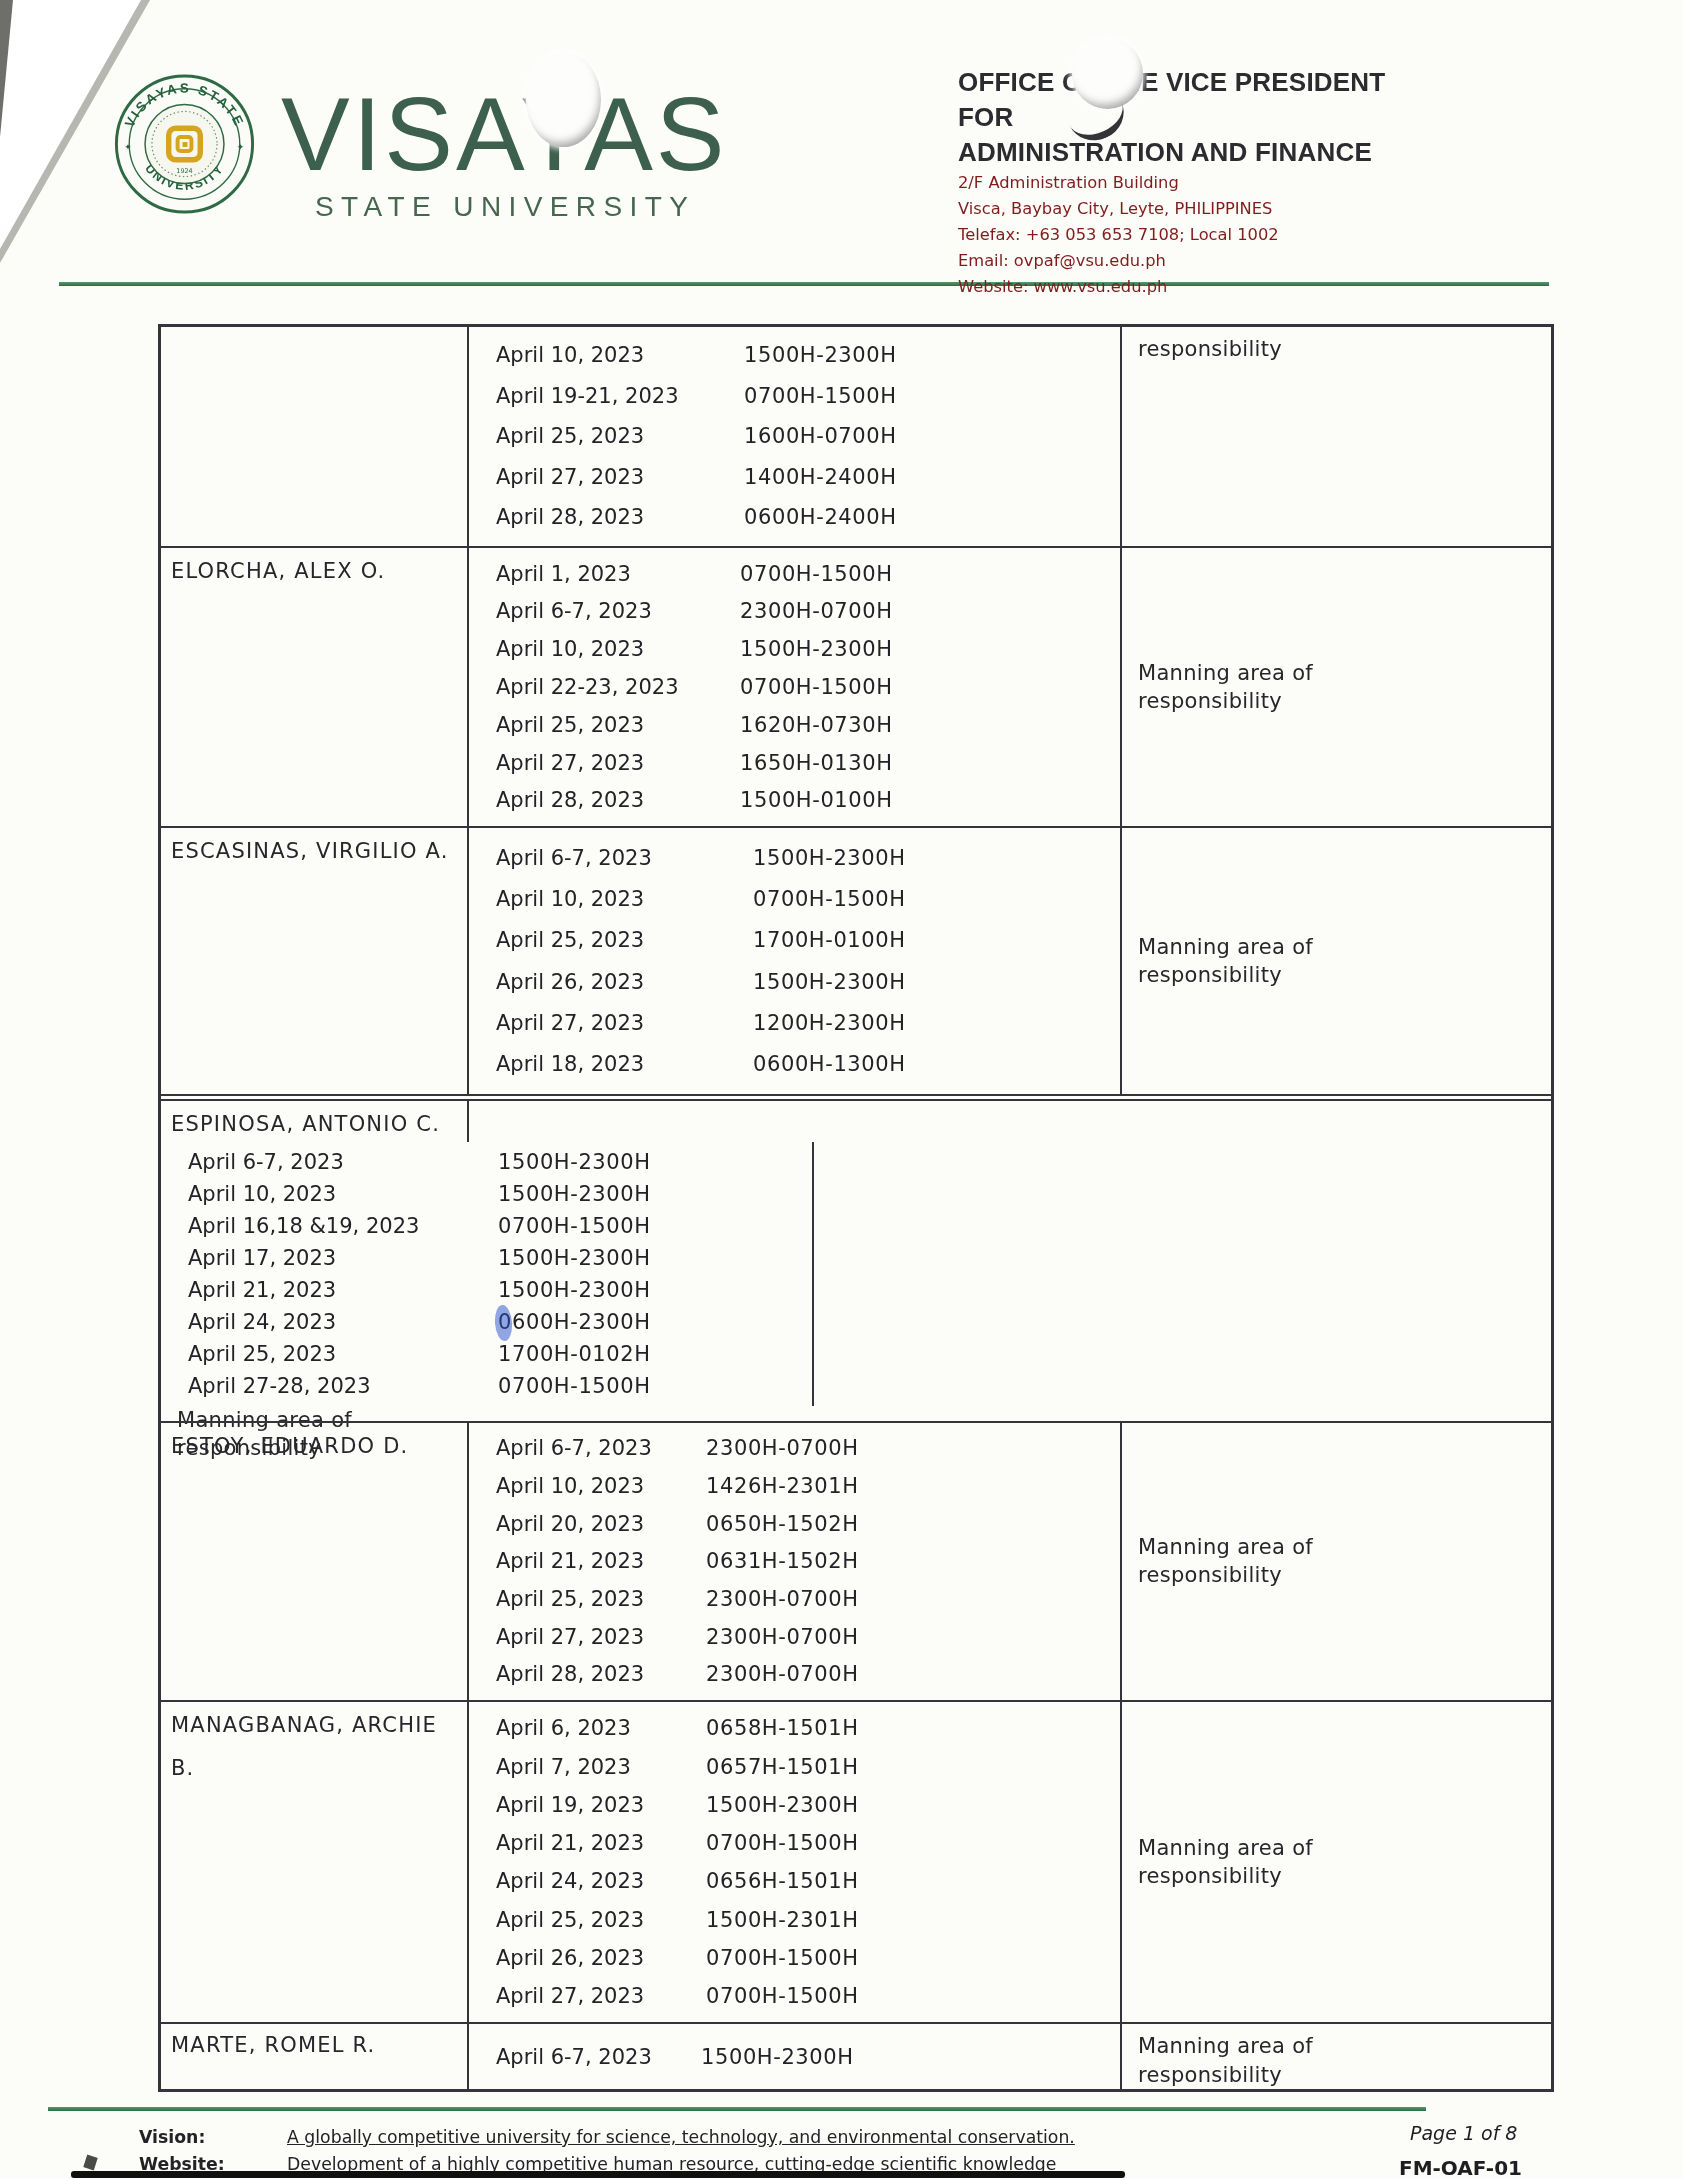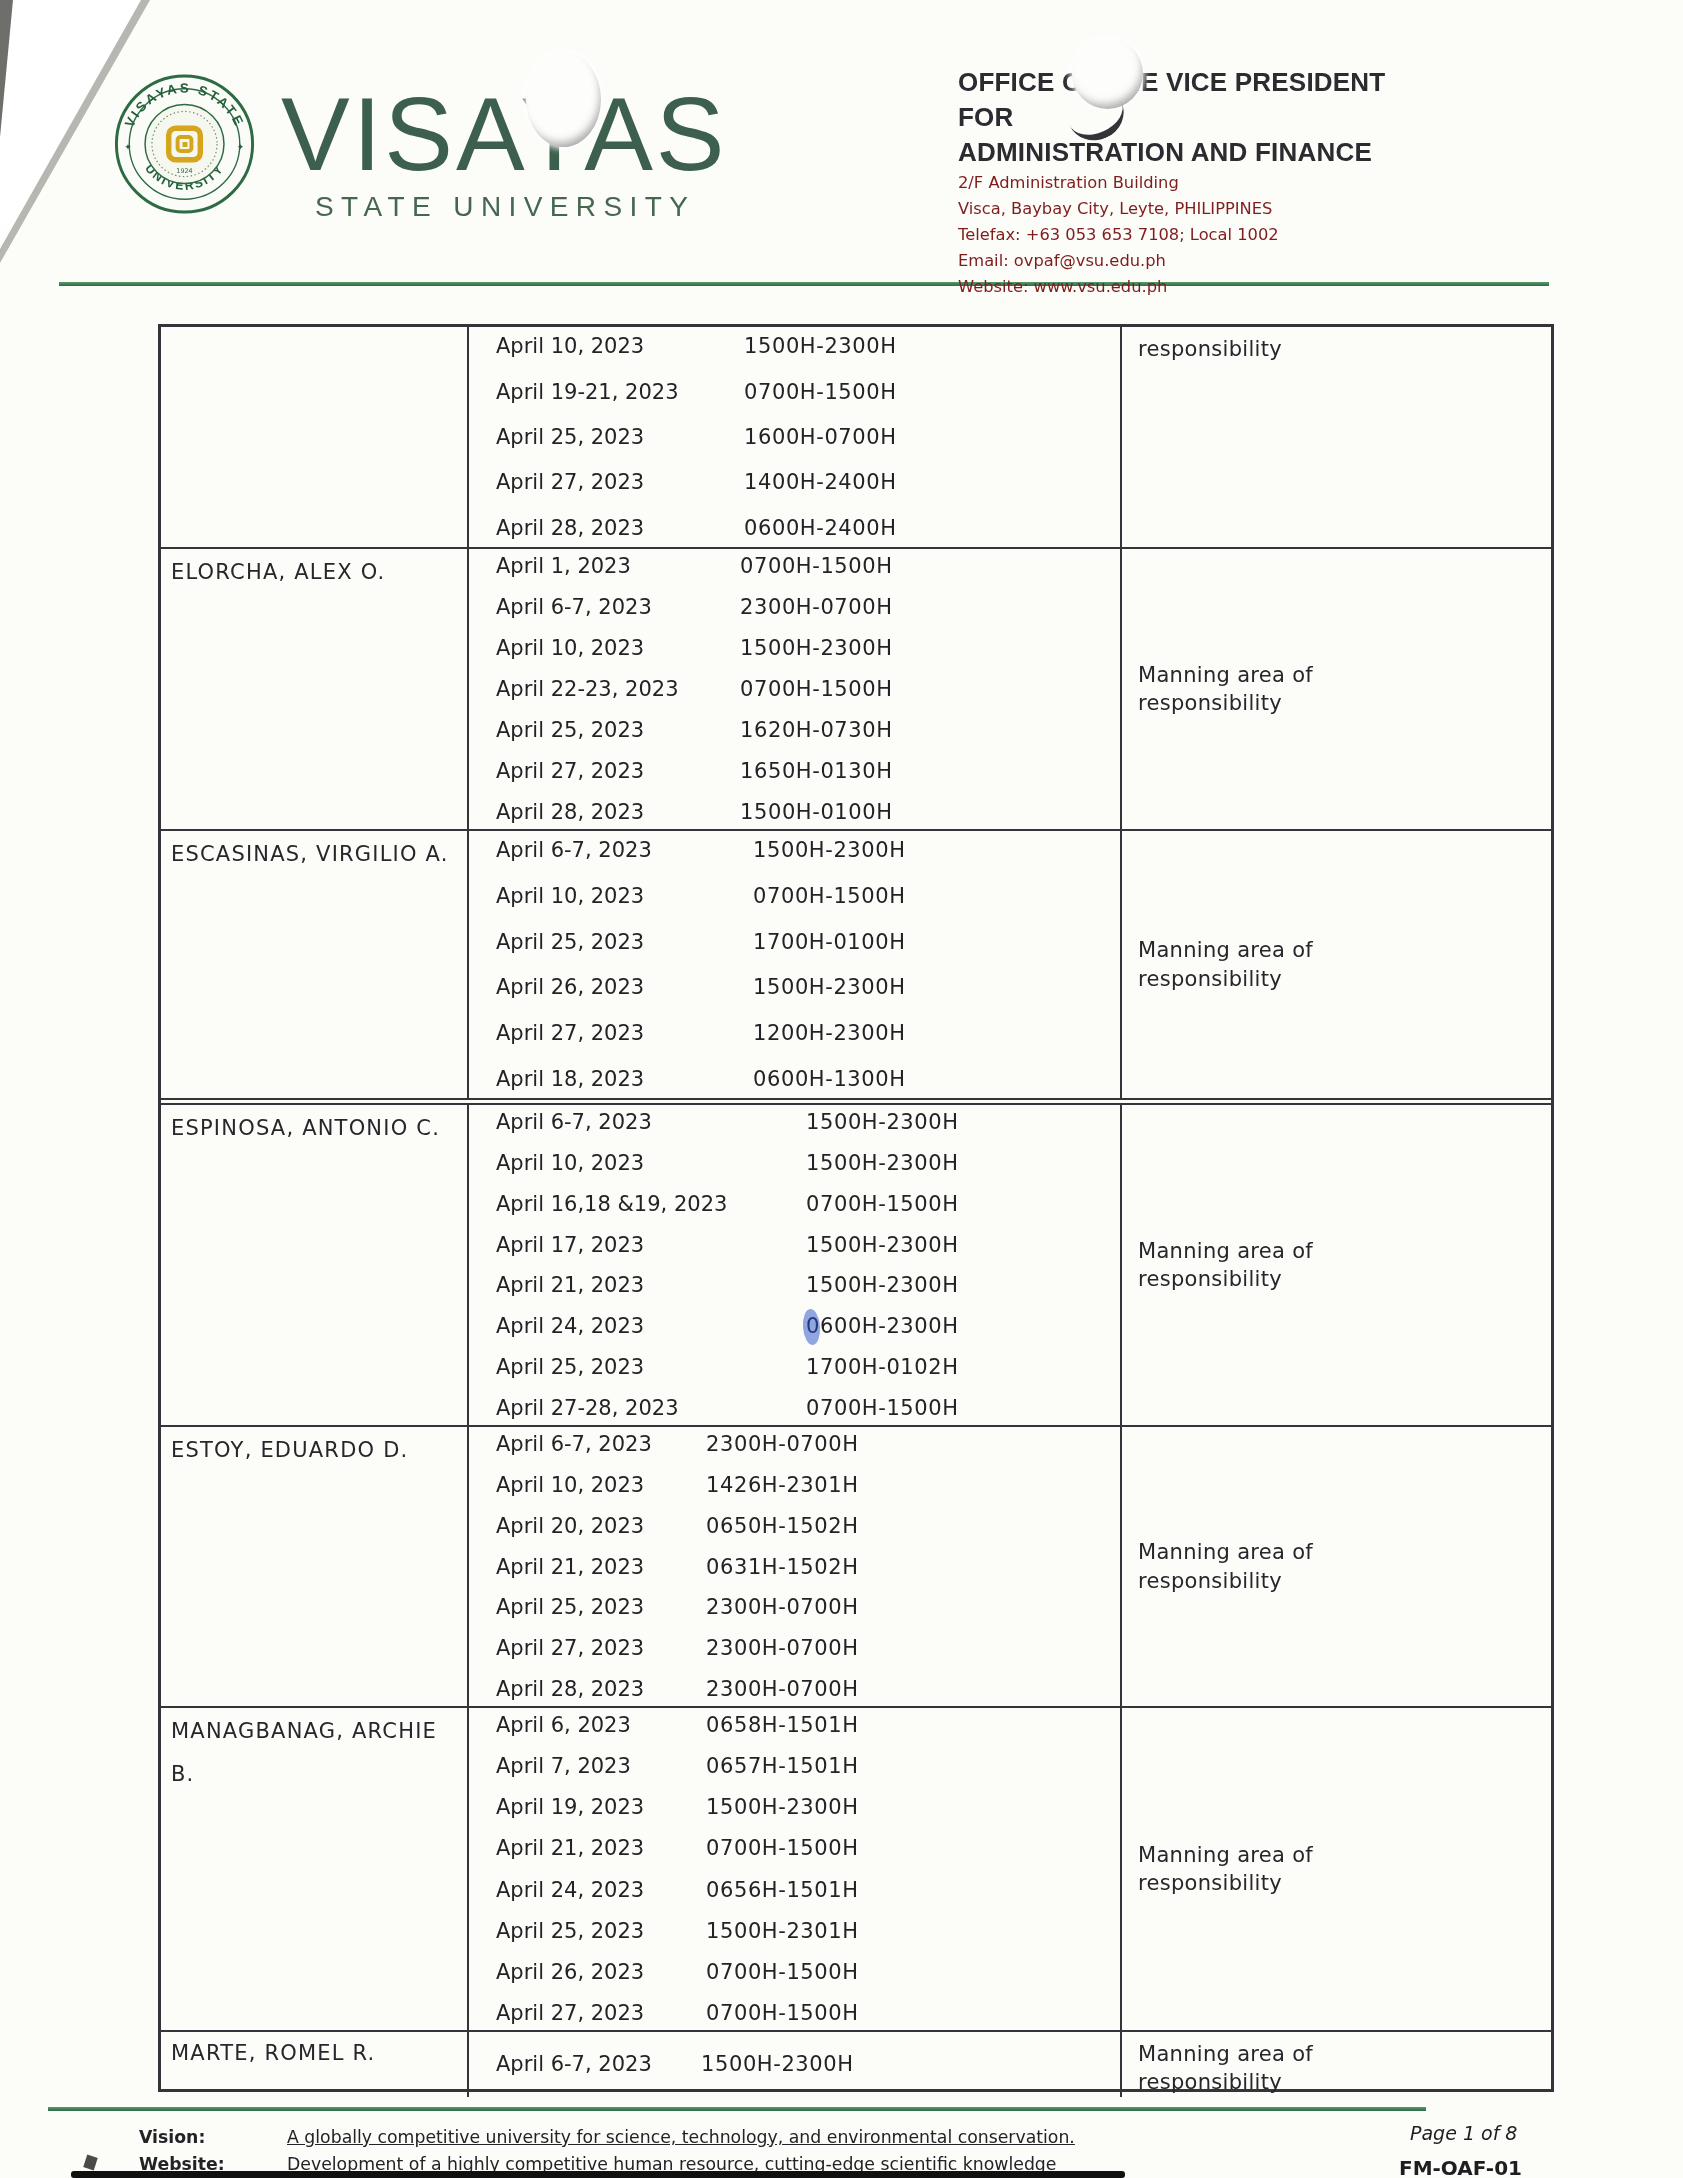--- a/index.html
+++ b/index.html
@@ -41,29 +41,29 @@
   .rule-green{position:absolute;height:4px;
     background:linear-gradient(#58996c,#2f6b45);z-index:3;}
   .rule-top{left:59px;top:282px;width:1490px;}
   .rule-bottom{left:48px;top:2107px;width:1378px;}
   
   .doc-table{position:absolute;left:158px;top:324px;width:1396px;height:1768px;
     box-sizing:border-box;border:3px solid #34343a;display:flex;flex-direction:column;z-index:2;}
   .tsection{display:flex;border-top:2px solid #34343a;box-sizing:border-box;}
   .tsection:first-child{border-top:none;}
   .sec-0{height:220px;} .sec-1{height:282px;} .sec-2{height:269px;}
-  .sec-3{height:327px;border-top:7px double #34343a;}
+  .sec-3{height:327px;border-top:7px double #34343a;flex-direction:column;}
   .sec-4{height:281px;} .sec-5{height:324px;} .sec-6{flex:1;}
   .cell-name{width:308px;box-sizing:border-box;border-right:2px solid #34343a;
     padding:10px 6px 0 10px;font-size:21px;letter-spacing:1.2px;color:#26262b;}
   .name-line{margin:0 0 4px 0;line-height:1.3;}
   .sec-5 .name-line:nth-child(2){margin-top:16px;}
   .sec-6 .cell-name{padding-top:8px;}
   .cell-dates{width:653px;box-sizing:border-box;border-right:2px solid #34343a;
-    display:flex;flex-direction:column;justify-content:space-evenly;padding:4px 0;gap:15px;}
+    display:flex;flex-direction:column;justify-content:space-evenly;padding:4px 0;}
   .row{position:relative;display:flex;align-items:center;height:32px;}
   .d{margin-left:27px;font-size:21px;color:#232327;white-space:pre;}
   .t{position:absolute;font-size:21px;color:#232327;letter-spacing:0.6px;}
   .sec-0 .t{left:275px;} .sec-1 .t{left:271px;} .sec-2 .t{left:284px;}
   .sec-3 .t{left:337px;} .sec-4 .t{left:237px;} .sec-5 .t{left:237px;} .sec-6 .t{left:232px;}
   .cell-remark{flex:1;font-size:21px;color:#26262b;padding:0 8px 0 16px;box-sizing:border-box;}
   .remark-middle{display:flex;align-items:center;}
   .remark-top{padding-top:8px;}
   .remark-text{width:213px;line-height:1.35;letter-spacing:0.3px;}
   .pen-mark{position:absolute;left:-3px;top:-5px;width:17px;height:36px;border-radius:50%;

